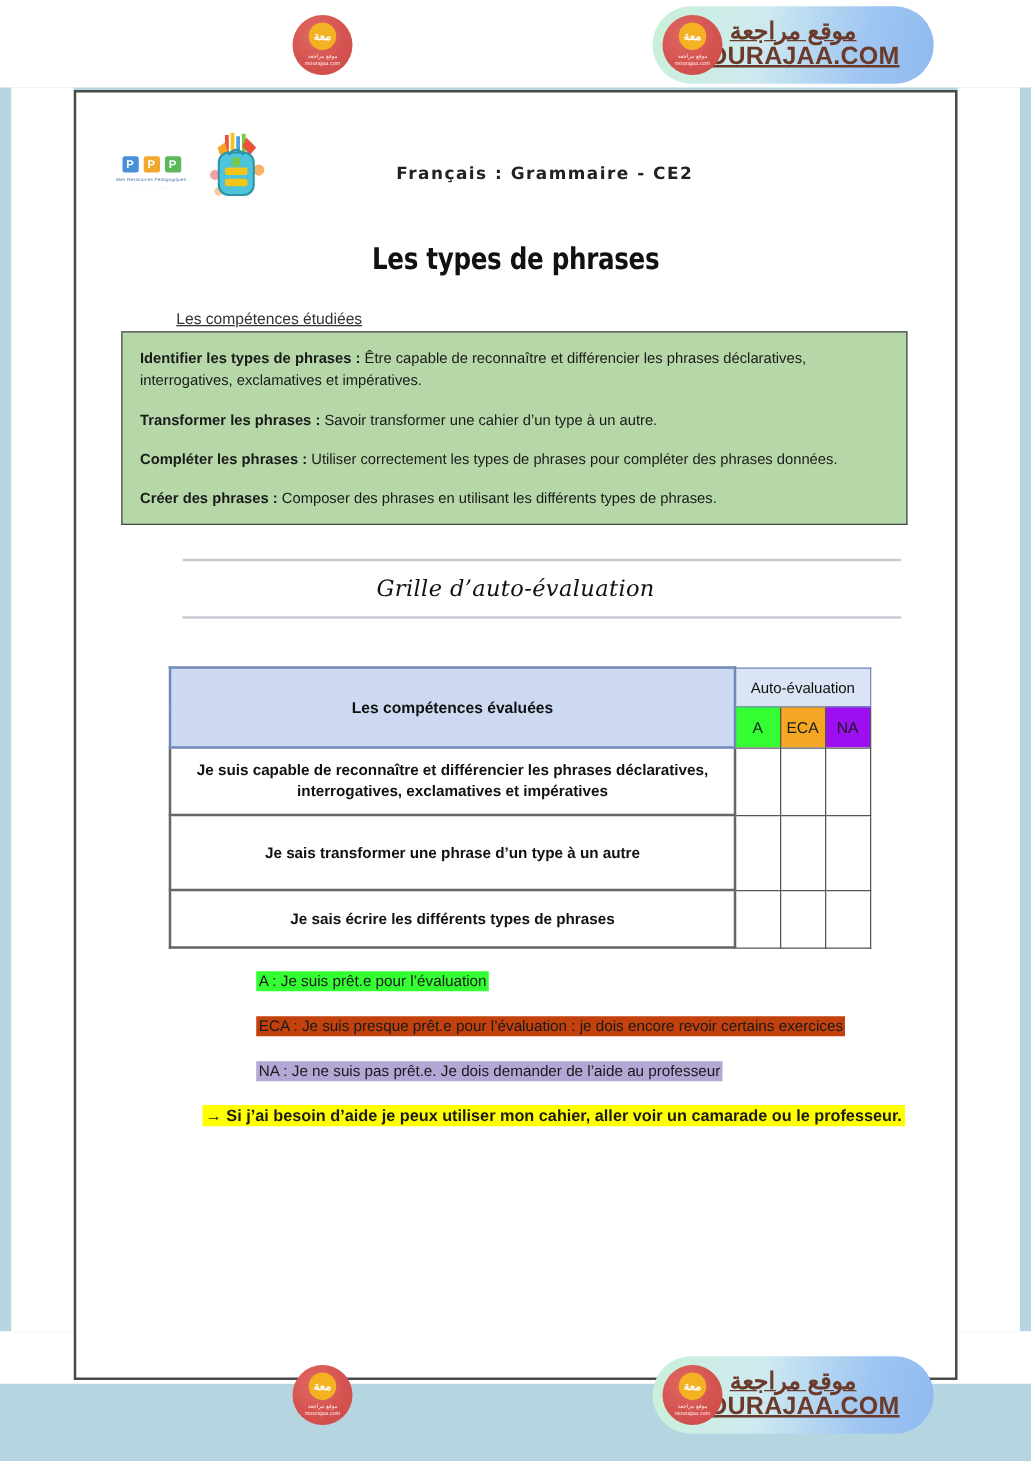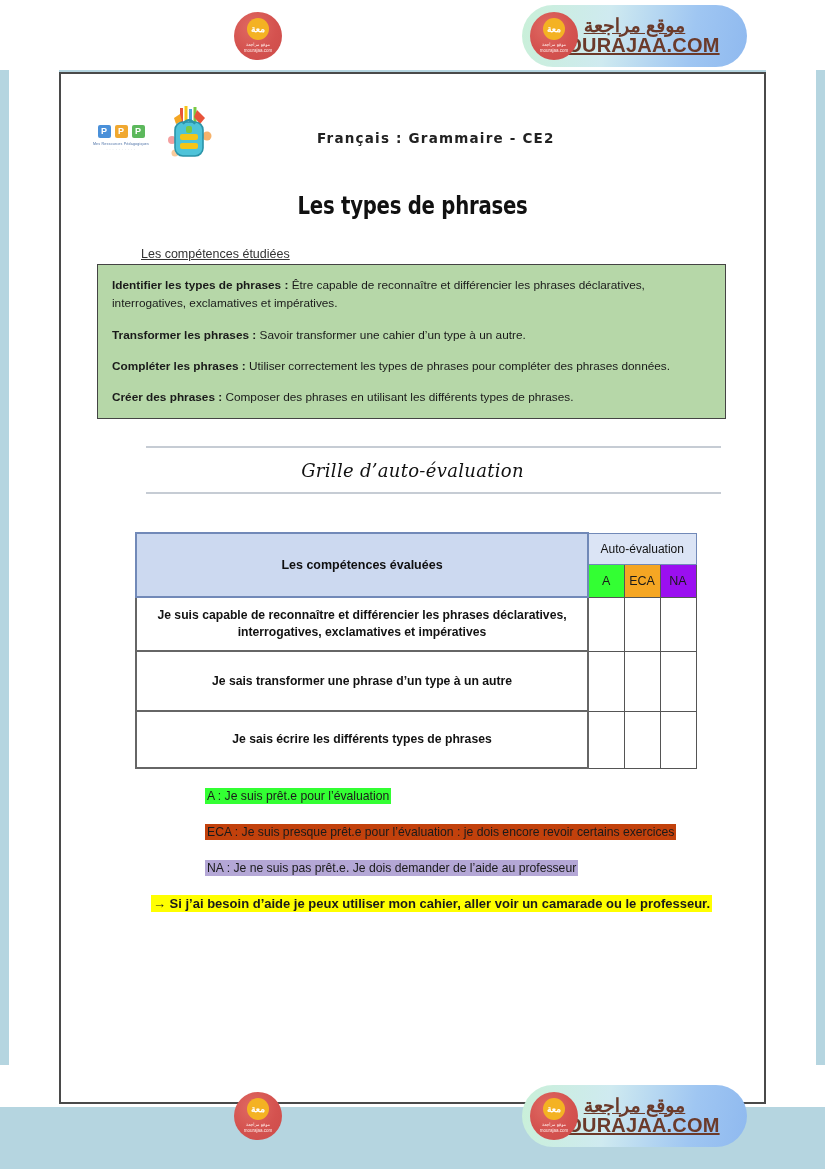--- a/index.html
+++ b/index.html
@@ -284,39 +284,39 @@
     padding: 9px 12px;
     line-height: 1.38;
     border: 2px solid #666;
   }
   .eval-table td.mark-cell {
     border: 1px solid #555;
     background: #fff;
   }
   .r1 { height: 46px; }
   .r2 { height: 60px; }
-  .r3 { height: 57px; }
+  .r3 { height: 46px; }
 
   
   .legend { margin: 14px 0 0 74px; width: 600px; }
   .legend-line { margin-bottom: 12px; line-height: 1.5; }
   .hl {
     font-size: 12.2px;
     color: #1a1a1a;
     padding: 1px 2px;
     box-decoration-break: clone;
     -webkit-box-decoration-break: clone;
   }
   .hl-green  { background: #33ff33; }
   .hl-orange { background: #c2410c; }
   .hl-purple { background: #b4a7d6; }
   .hl-yellow { background: #ffff00; font-weight: bold; font-size: 13px; }
 
   .legend .ind1 { margin-left: 70px; }
-  .legend .ind0 { margin-left: 16px; }
+  .legend .ind0 { margin-left: 16px; text-align: center; }
 </style>
 </head>
 <body>
 
 <div class="white-strip top"></div>
 <div class="white-strip bottom"></div>
 <div class="gutter left"></div>
 <div class="gutter right"></div>
 
 <div class="banner top">

